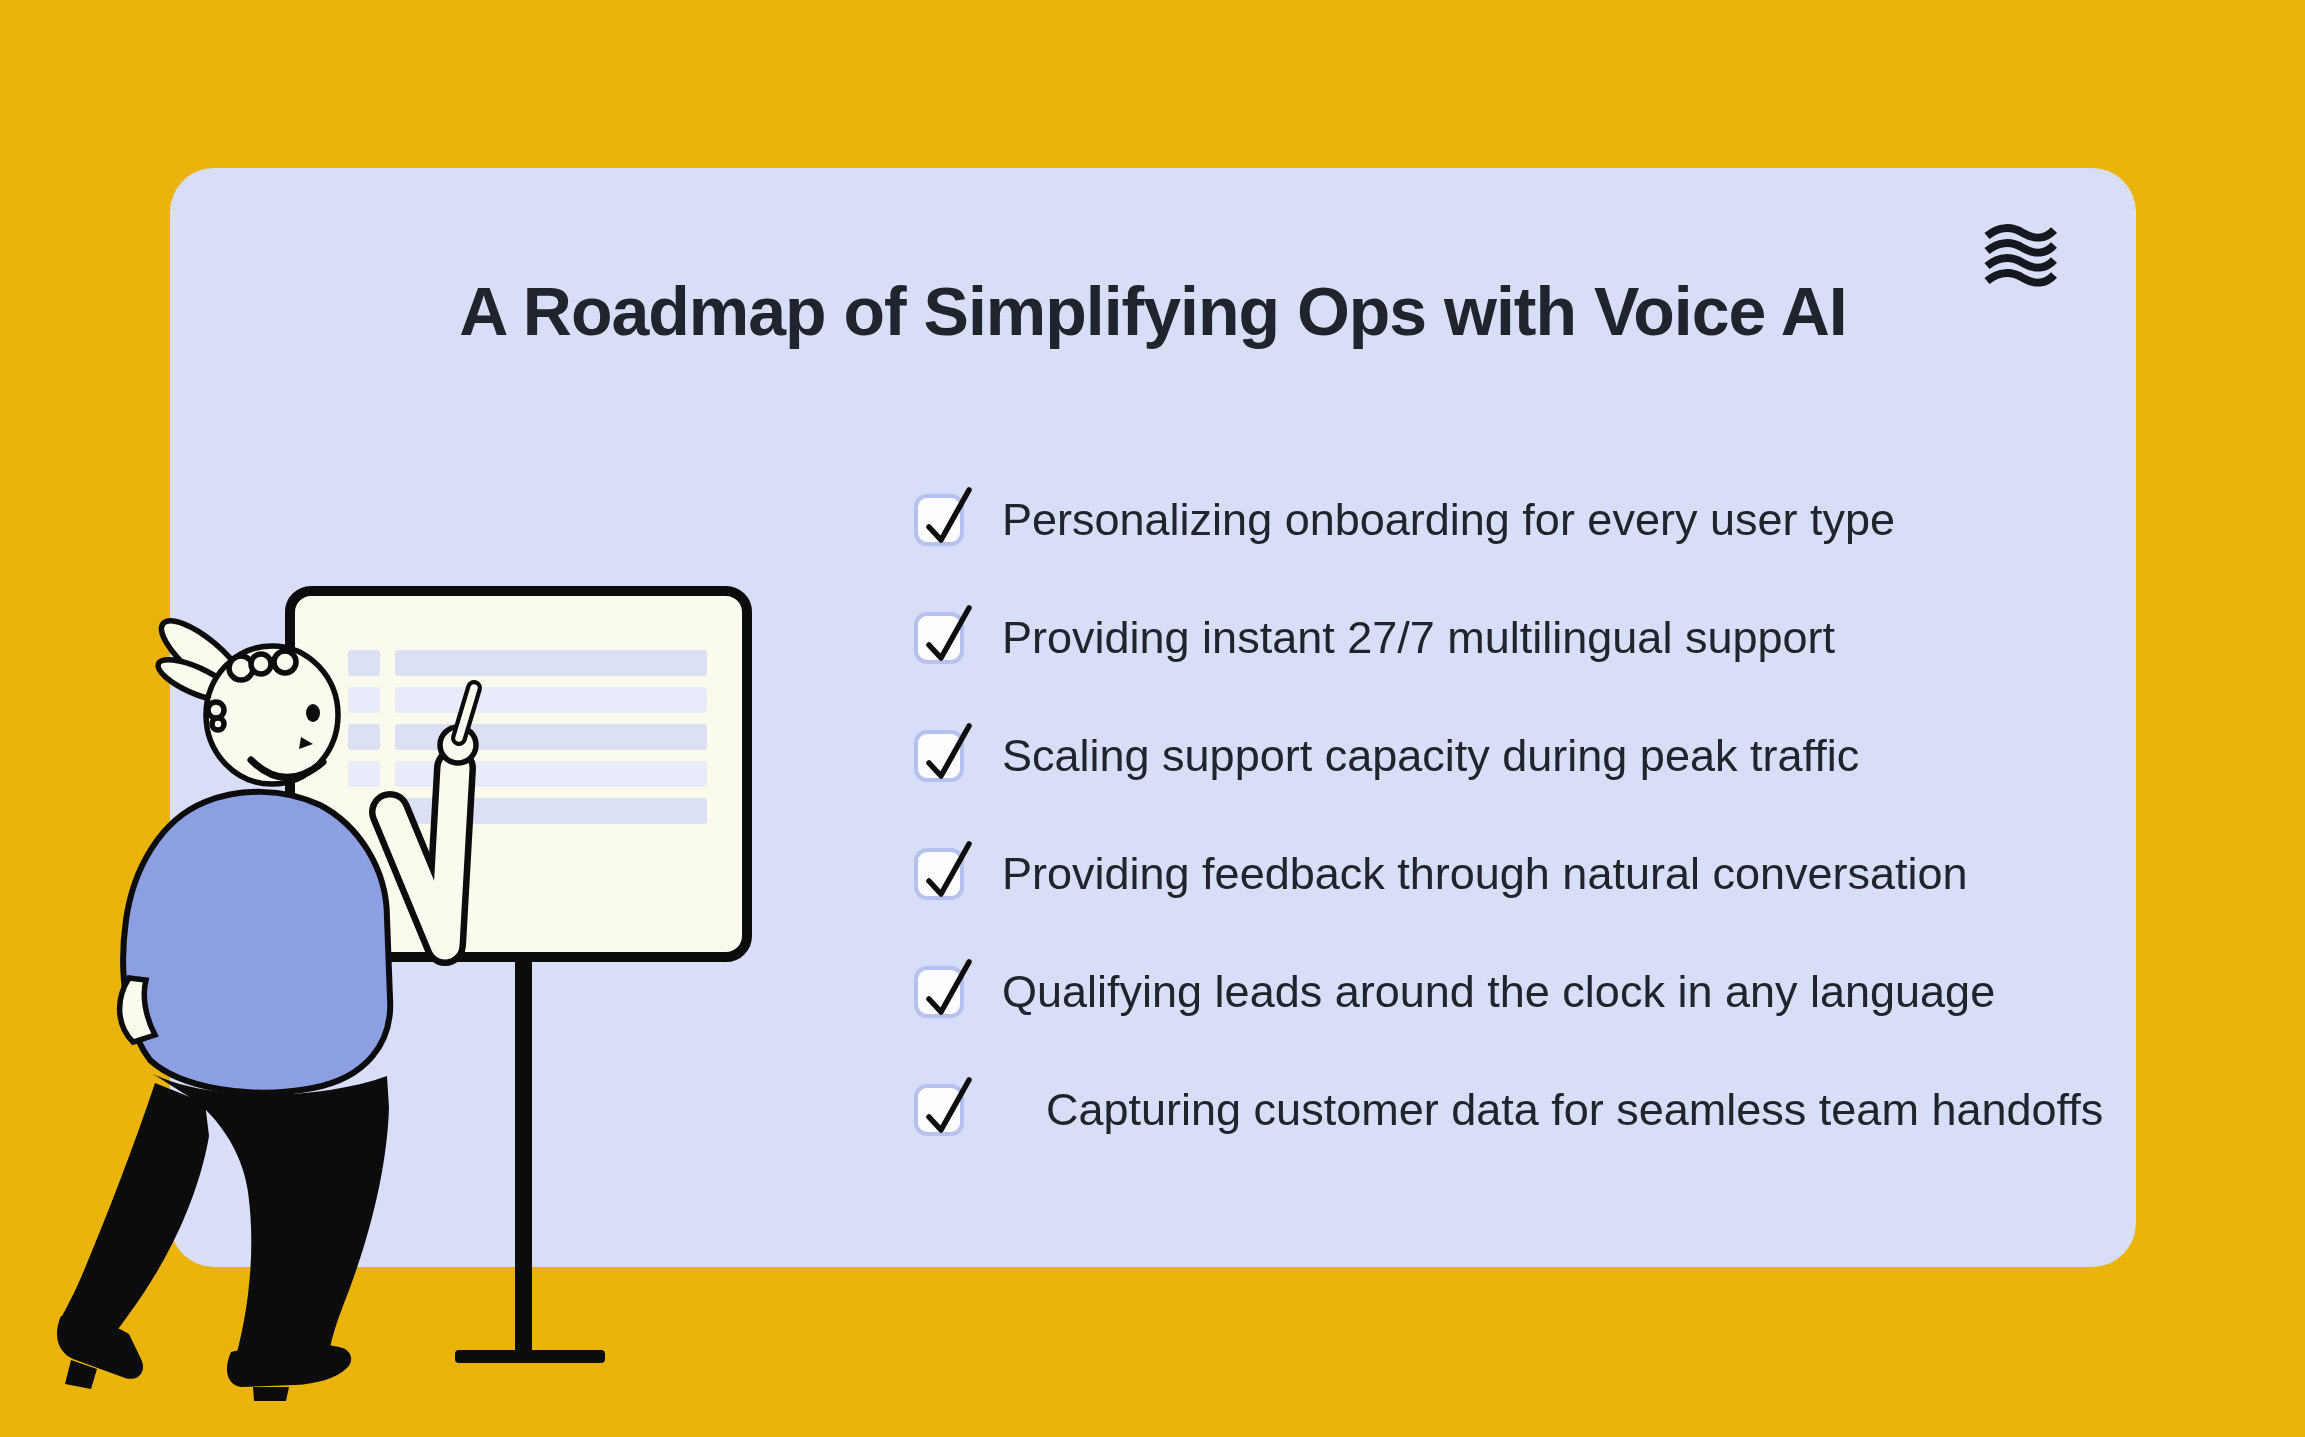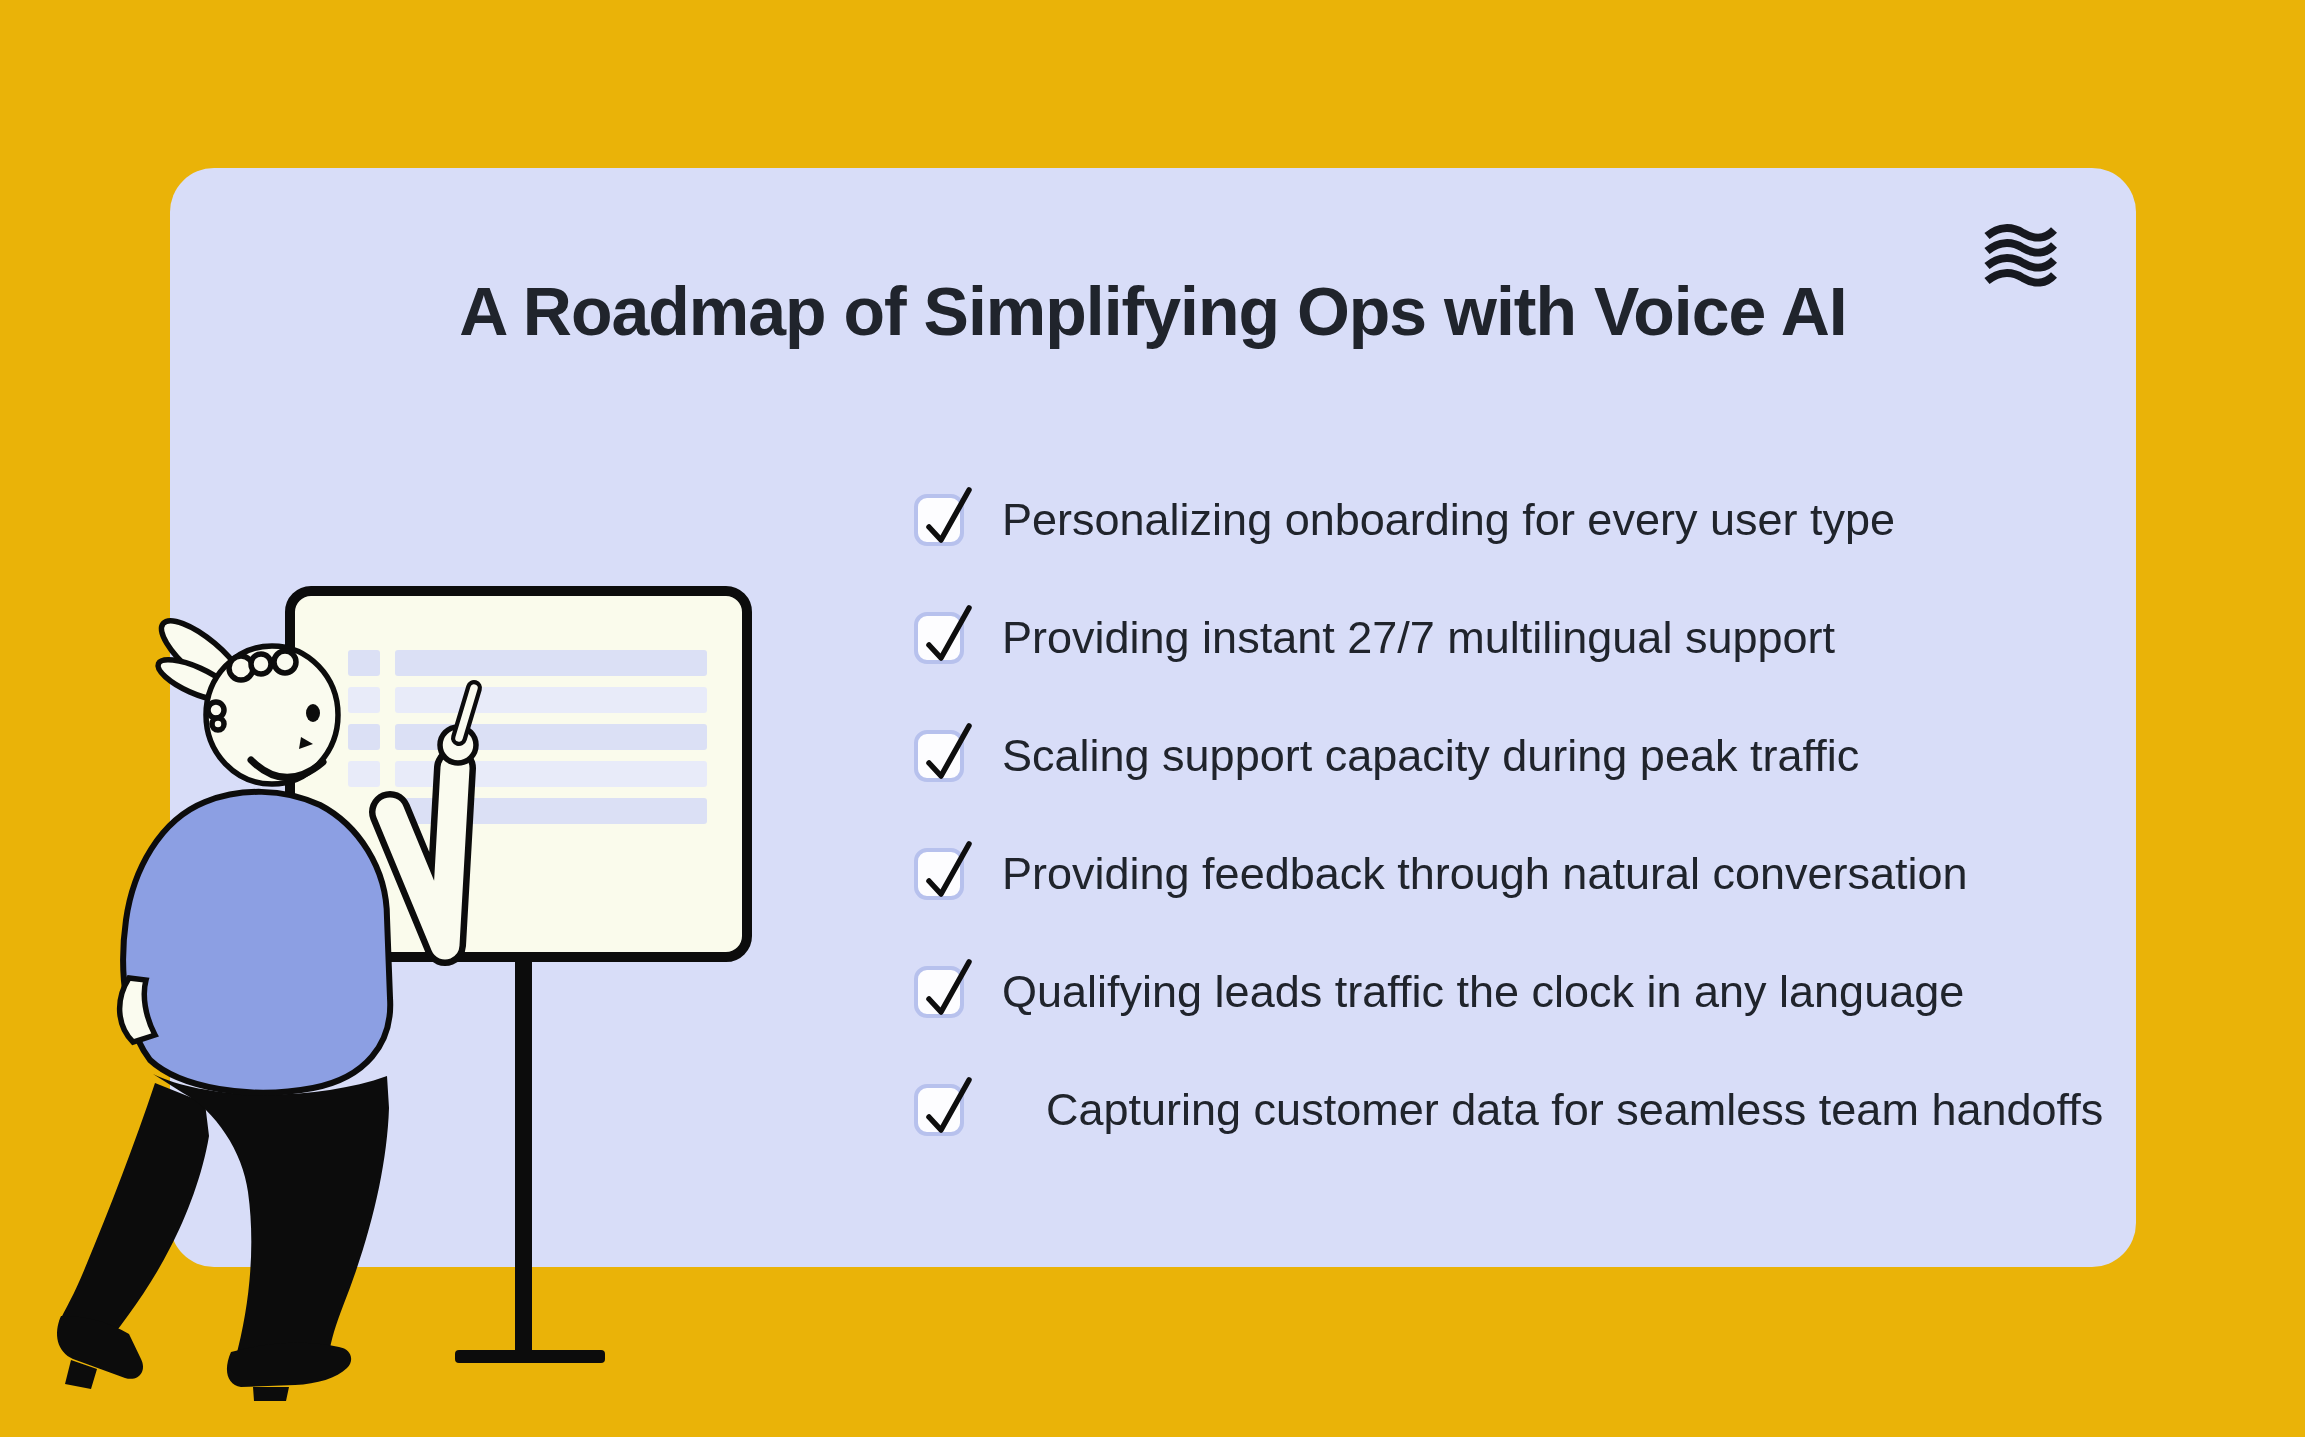--- a/index.html
+++ b/index.html
@@ -174,21 +174,21 @@
           </svg>
         </span>
       <span class="lbl">Providing feedback through natural conversation</span>
     </div>
     <div class="item">
       <span class="cbx">
           <svg viewBox="0 0 58 72">
             <path class="check-path" d="M10,46 L22,59 L50,9"></path>
           </svg>
         </span>
-      <span class="lbl">Qualifying leads traffic the clock in any language</span>
+      <span class="lbl">Qualifying leads around the clock in any language</span>
     </div>
     <div class="item">
       <span class="cbx">
           <svg viewBox="0 0 58 72">
             <path class="check-path" d="M10,46 L22,59 L50,9"></path>
           </svg>
         </span>
       <span class="lbl">Capturing customer data for seamless team handoffs</span>
     </div>
   </div>

